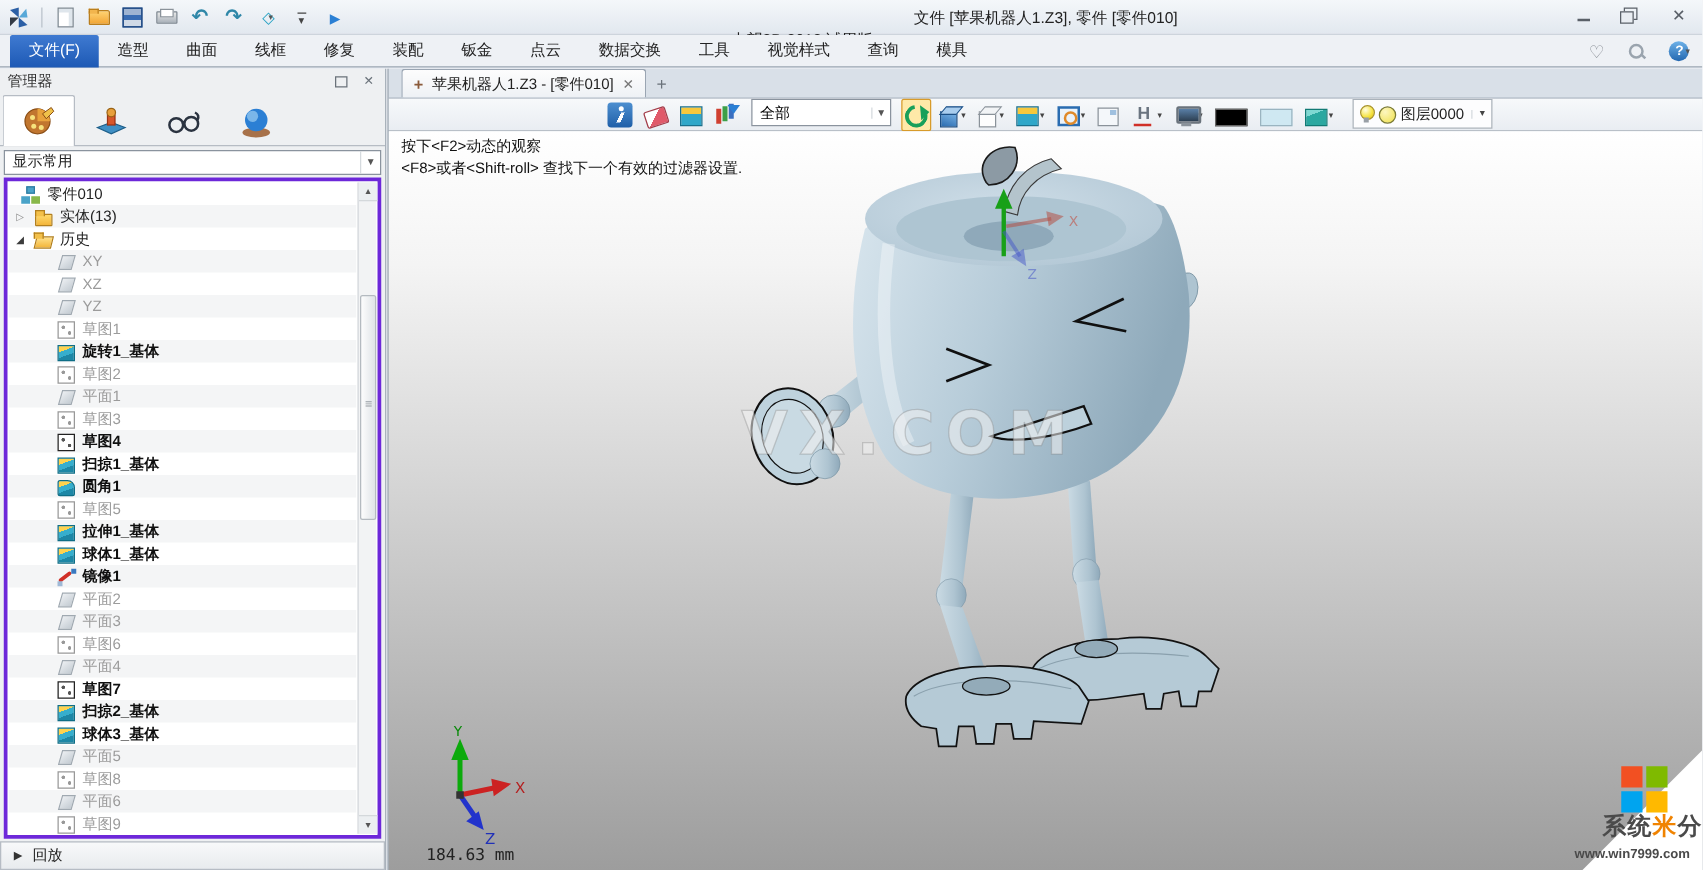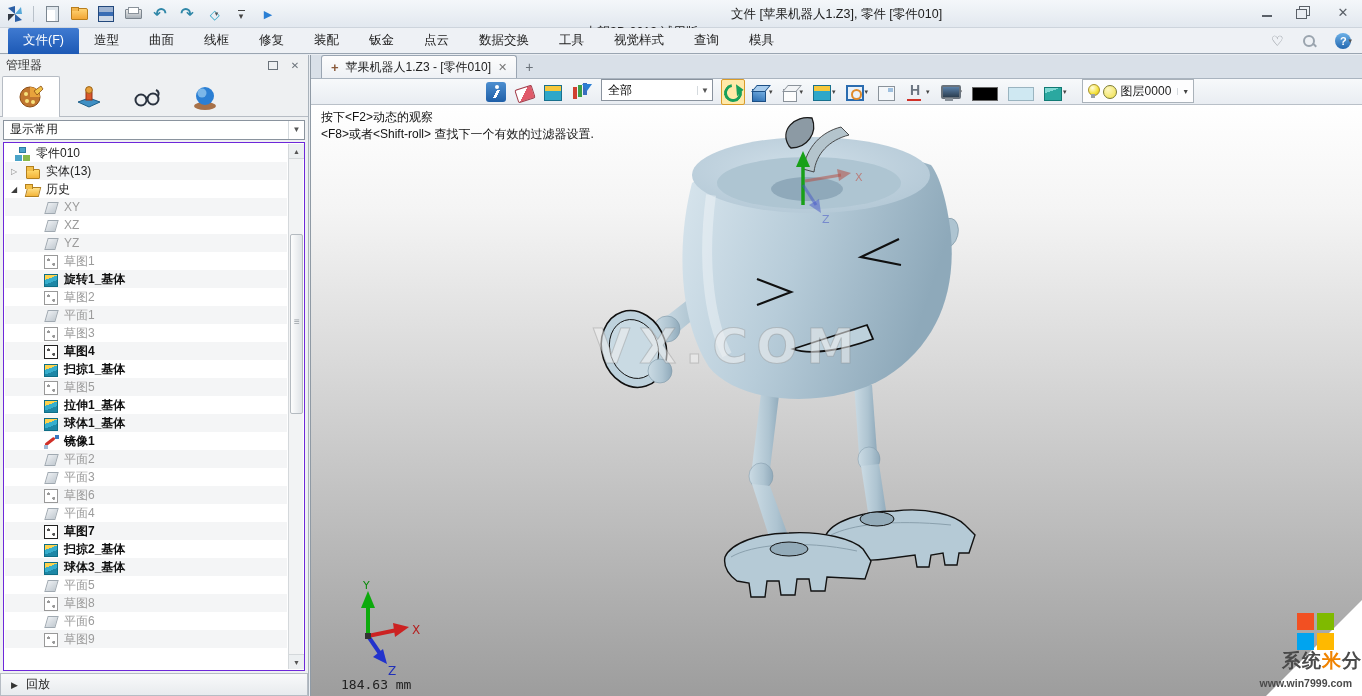--- a/index.html
+++ b/index.html
@@ -54,21 +54,21 @@
   .panel { position:absolute; left:0; top:55px; width:309px; bottom:0; background:#eef0f2; border-right:1px solid #a9b2bb; display:flex; flex-direction:column; }
   .panel-hd { height:20px; display:flex; align-items:center; padding:0 6px; font-size:12px; color:#333; }
   .panel-hd .spacer { flex:1; }
   .ph-btn { width:14px; height:12px; margin-left:8px; position:relative; color:#6a727a; font-size:10px; display:flex; align-items:center; justify-content:center; }
   .ph-float::before { content:""; width:8px; height:7px; border:1px solid #6a727a; }
   .panel-tabs { height:42px; display:flex; align-items:flex-end; padding-left:2px; border-bottom:1px solid #b6bcc4; }
   .ptab { width:58px; height:38px; display:flex; align-items:center; justify-content:center; border:1px solid transparent; border-bottom:none; }
   .ptab.active { background:#fff; border-color:#b6bcc4; border-radius:2px 2px 0 0; height:41px; margin-bottom:-1px; }
   .combo { margin:3px 3px 2px 3px; height:20px; background:#fff; border:1px solid #8a939e; display:flex; align-items:flex-start; font-size:12px; color:#222; padding-left:6px; position:relative; }
   .combo .dd { margin-left:auto; width:16px; text-align:center; color:#555; font-size:8px; border-left:1px solid #d5dade; line-height:18px; }
-  .tree { margin:0 3px; background:#fff; border:1px solid #6d28d9; flex:1; position:relative; overflow:hidden; font-size:12px; }
+  .tree { margin:0 3px; background:#fff; border:3px solid #6d28d9; flex:1; position:relative; overflow:hidden; font-size:12px; }
   .treerows { position:absolute; inset:1px 17px 1px 1px; }
   .trow { height:18px; display:flex; align-items:center; padding-left:6px; color:#222; white-space:nowrap; }
   .trow:nth-child(even) { background:#f4f5f6; }
   .trow.dim .tlabel { color:#9b9b9b; }
   .trow.bold .tlabel { font-weight:bold; color:#101010; }
   .trow.lvl1 { padding-left:38px; }
   .trow.lvl-root { padding-left:10px; }
   .arrow { width:14px; flex:none; display:inline-flex; align-items:center; }
   .a-none { width:0; }
   .a-col::before { content:"▷"; font-size:8px; color:#8a8a8a; }
@@ -396,20 +396,25 @@
             <span class="ticon i-sketch"></span>
             <span class="tlabel">草图4</span>
           </div>
 
           <div class="trow bold lvl1">
             <span class="arrow a-none"></span>
             <span class="ticon i-feature"></span>
             <span class="tlabel">扫掠1_基体</span>
           </div>
 
+          <div class="trow bold lvl1">
+            <span class="arrow a-none"></span>
+            <span class="ticon i-fillet"></span>
+            <span class="tlabel">圆角1</span>
+          </div>
 
           <div class="trow dim lvl1">
             <span class="arrow a-none"></span>
             <span class="ticon i-sketch-dim"></span>
             <span class="tlabel">草图5</span>
           </div>
 
           <div class="trow bold lvl1">
             <span class="arrow a-none"></span>
             <span class="ticon i-feature"></span>

